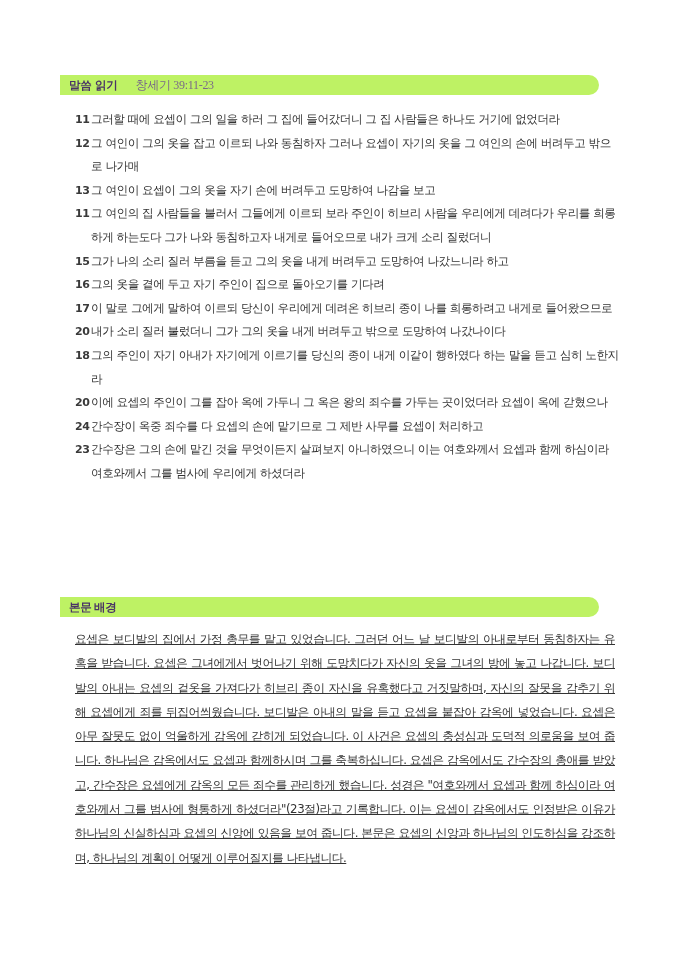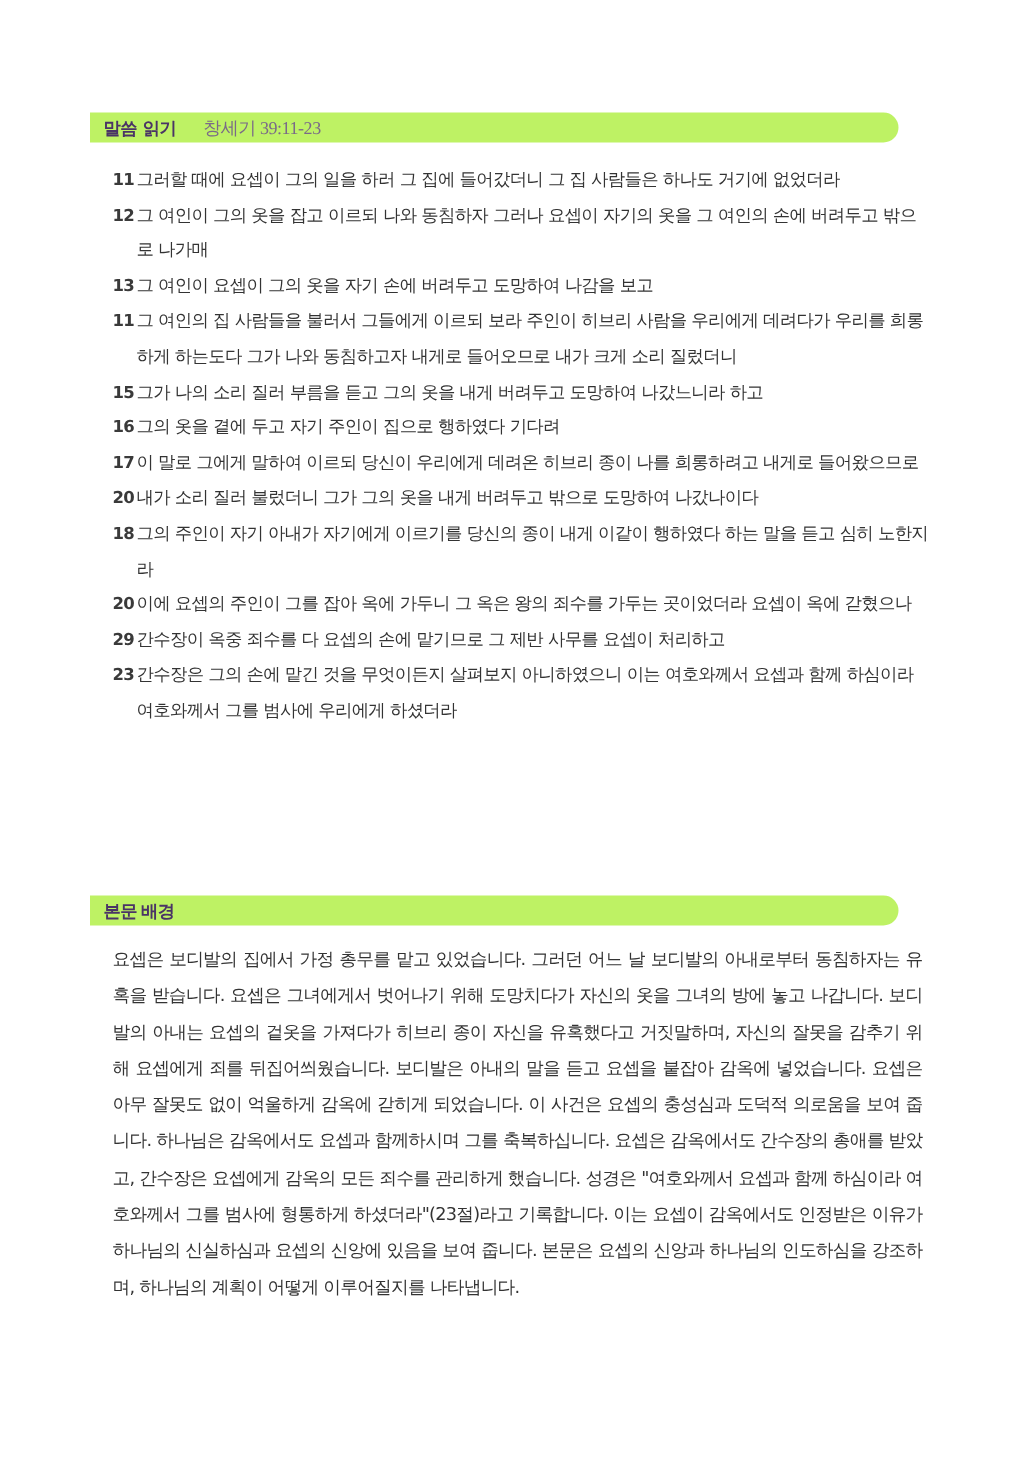--- a/index.html
+++ b/index.html
@@ -11,21 +11,21 @@
                  display:flex; align-items:center; box-sizing:border-box; padding-left:9px; }
   .bar-title { font-size:11.5px; font-weight:bold; color:#4a3466; letter-spacing:-0.3px; }
   .bar-ref { font-family:Liberation Serif, serif; font-size:12px; color:#7a6a88;
              margin-left:18px; letter-spacing:-0.3px;text-align:center; }
   .verses { position:absolute; left:75px; top:108px; width:545px; }
   .verse { display:flex; font-size:11.6px; line-height:23.6px; letter-spacing:-0.45px; color:#333; }
   .vnum { width:16px; flex:none; font-weight:bold; color:#3a3a3a; font-size:11px; }
   .vtext { flex:1; }
   .body-text { position:absolute; left:75px; top:627px; width:540px;
                font-size:11.8px; line-height:24.3px; letter-spacing:-0.5px; color:#333;
-               text-align:justify; }
+               text-align:justify;text-decoration:underline; }
 </style>
 </head>
 <body>
 
 <div class="page">
 
   <div class="section-bar" style="top:75px;">
     <span class="bar-title">말씀 읽기</span>
     <span class="bar-ref">창세기 39:11-23</span>
   </div>
@@ -46,40 +46,40 @@
     <div class="verse">
         <span class="vnum">11</span>
         <span class="vtext">그 여인의 집 사람들을 불러서 그들에게 이르되 보라 주인이 히브리 사람을 우리에게 데려다가 우리를 희롱하게 하는도다 그가 나와 동침하고자 내게로 들어오므로 내가 크게 소리 질렀더니</span>
       </div>
     <div class="verse">
         <span class="vnum">15</span>
         <span class="vtext">그가 나의 소리 질러 부름을 듣고 그의 옷을 내게 버려두고 도망하여 나갔느니라 하고</span>
       </div>
     <div class="verse">
         <span class="vnum">16</span>
-        <span class="vtext">그의 옷을 곁에 두고 자기 주인이 집으로 행하였다 기다려</span>
+        <span class="vtext">그의 옷을 곁에 두고 자기 주인이 집으로 돌아오기를 기다려</span>
       </div>
     <div class="verse">
         <span class="vnum">17</span>
         <span class="vtext">이 말로 그에게 말하여 이르되 당신이 우리에게 데려온 히브리 종이 나를 희롱하려고 내게로 들어왔으므로</span>
       </div>
     <div class="verse">
         <span class="vnum">20</span>
         <span class="vtext">내가 소리 질러 불렀더니 그가 그의 옷을 내게 버려두고 밖으로 도망하여 나갔나이다</span>
       </div>
     <div class="verse">
         <span class="vnum">18</span>
         <span class="vtext">그의 주인이 자기 아내가 자기에게 이르기를 당신의 종이 내게 이같이 행하였다 하는 말을 듣고 심히 노한지라</span>
       </div>
     <div class="verse">
         <span class="vnum">20</span>
         <span class="vtext">이에 요셉의 주인이 그를 잡아 옥에 가두니 그 옥은 왕의 죄수를 가두는 곳이었더라 요셉이 옥에 갇혔으나</span>
       </div>
     <div class="verse">
-        <span class="vnum">29</span>
+        <span class="vnum">24</span>
         <span class="vtext">간수장이 옥중 죄수를 다 요셉의 손에 맡기므로 그 제반 사무를 요셉이 처리하고</span>
       </div>
     <div class="verse">
         <span class="vnum">23</span>
         <span class="vtext">간수장은 그의 손에 맡긴 것을 무엇이든지 살펴보지 아니하였으니 이는 여호와께서 요셉과 함께 하심이라 여호와께서 그를 범사에 우리에게 하셨더라</span>
       </div>
   </div>
 
   <div class="section-bar" style="top:597px;font-family:Liberation Serif, serif;">
     <span class="bar-title">본문 배경</span>

